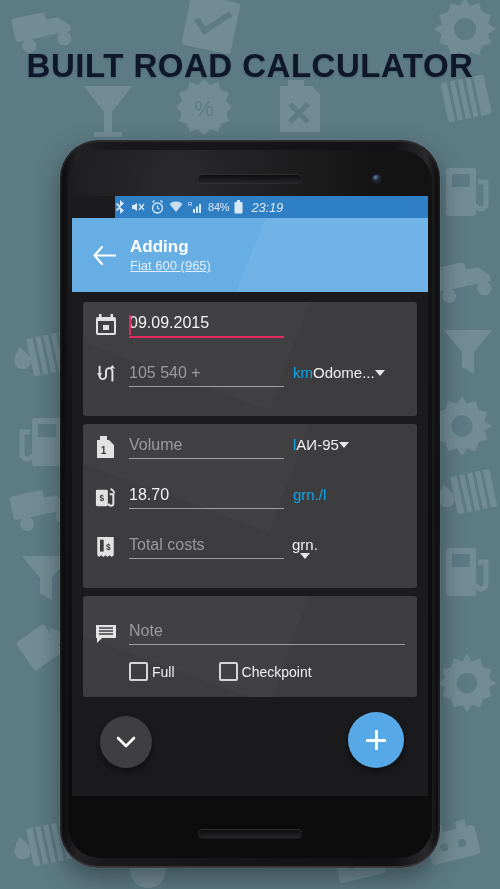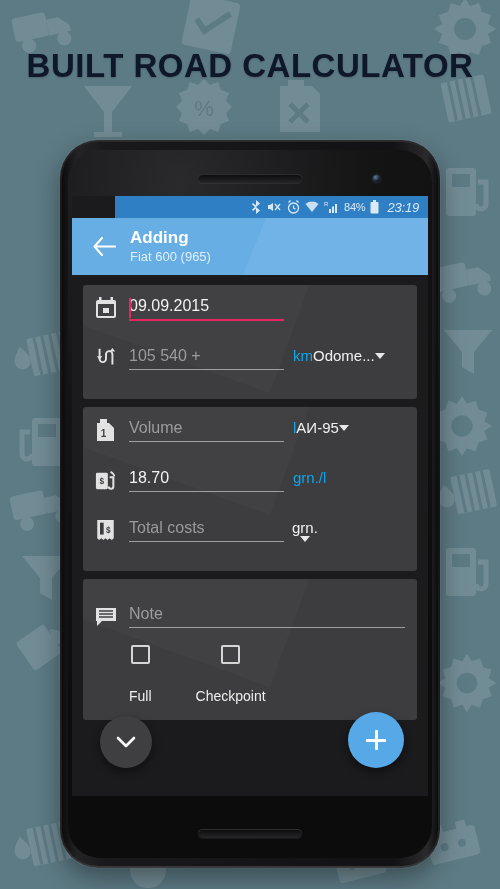--- a/index.html
+++ b/index.html
@@ -47,38 +47,38 @@
     background:linear-gradient(180deg,#0a0a0b,#262628);
     box-shadow:inset 0 1px 0 rgba(255,255,255,.14),0 1px 0 rgba(255,255,255,.06);
   }
   
   .screen{
     position:absolute;left:12px;top:56px;width:356px;height:600px;
     background:#1b1b1d;overflow:hidden;
   }
   .statusbar{
     height:22px;background:#2f7fc4;color:#dbe9f6;
-    display:flex;align-items:center;justify-content:flex-end;
+    display:flex;align-items:center;justify-content:flex-start;
     padding-right:9px;gap:5px;font-size:11px;margin-left:43px;
   }
   .statusbar svg{display:block;}
   .sb-pct{font-size:11px;letter-spacing:-.2px;}
   .sb-time{font-size:13px;margin-left:3px;letter-spacing:-.2px;font-style:italic;}
   .appbar{
-    height:57px;background:#67aee5;position:relative;overflow:hidden;
+    height:74px;background:#67aee5;position:relative;overflow:hidden;
     display:flex;align-items:center;padding-left:12px;
   }
   .appbar:after{
     content:"";position:absolute;right:-40px;top:-60px;width:210px;height:200px;
     background:rgba(255,255,255,.07);transform:rotate(22deg);
   }
   .backbtn{width:40px;display:flex;align-items:center;justify-content:center;}
   .titles{margin-left:6px;line-height:1.05;z-index:2;}
   .ab-title{color:#fff;font-size:17px;font-weight:bold;}
-  .ab-sub{color:#dfeefb;font-size:13px;margin-top:3px;}
+  .ab-sub{color:#dfeefb;font-size:13px;margin-top:3px;text-decoration:underline;}
   .content{padding:10px 11px 0 11px;}
   .card{
     background:#3d3d3f;border-radius:3px;margin-bottom:8px;
     padding:6px 12px 8px 12px;position:relative;overflow:hidden;
   }
   .card:after{
     content:"";position:absolute;left:-30px;top:-80px;width:250px;height:150px;
     background:rgba(255,255,255,.022);transform:rotate(20deg);pointer-events:none;
   }
   .row{display:flex;align-items:flex-start;min-height:44px;padding-top:6px;}
@@ -90,21 +90,21 @@
   .fv{font-size:16px;color:#f2f2f2;padding-bottom:4px;white-space:nowrap;}
   .fv.ph{color:#9a9a9a;}
   .uline{height:1px;background:#9e9e9e;}
   .uline.active{height:2px;background:#e5225f;}
   .caret{position:absolute;left:0;top:1px;width:2px;height:20px;background:#e5225f;}
   .suffix{font-size:15px;color:#0ea5e9;padding:0 0 9px 9px;white-space:nowrap;}
   .dd{display:inline-flex;align-items:center;gap:0;font-size:15px;color:#f0f0f0;padding-bottom:9px;white-space:nowrap;}
   .dd .tri{width:0;height:0;border-left:5px solid transparent;border-right:5px solid transparent;border-top:6px solid #e8e8e8;}
   .noterow{display:flex;align-items:flex-end;min-height:40px;padding-top:8px;}
   .checkrow{display:flex;align-items:center;padding:12px 0 8px 34px;}
-  .cbwrap{display:flex;align-items:center;gap:24px;margin-right:44px;cursor:default;flex-direction:column;}
+  .cbwrap{display:flex;align-items:center;gap:4px;margin-right:44px;cursor:default;}
   .cb{width:15px;height:15px;border:2px solid #d6d6d6;border-radius:2px;}
   .cblabel{font-size:14px;color:#efefef;}
   .fabarea{position:absolute;left:0;right:0;bottom:0;height:96px;}
   .fab{
     position:absolute;border-radius:50%;display:flex;align-items:center;justify-content:center;
     box-shadow:0 4px 8px rgba(0,0,0,.45);
   }
   .fab-collapse{width:52px;height:52px;background:#3f3f41;left:28px;top:16px;}
   .fab-add{width:56px;height:56px;background:#56a8e6;right:24px;top:12px;}
   .plus-h{position:absolute;width:20px;height:3px;background:#fff;border-radius:1px;}

